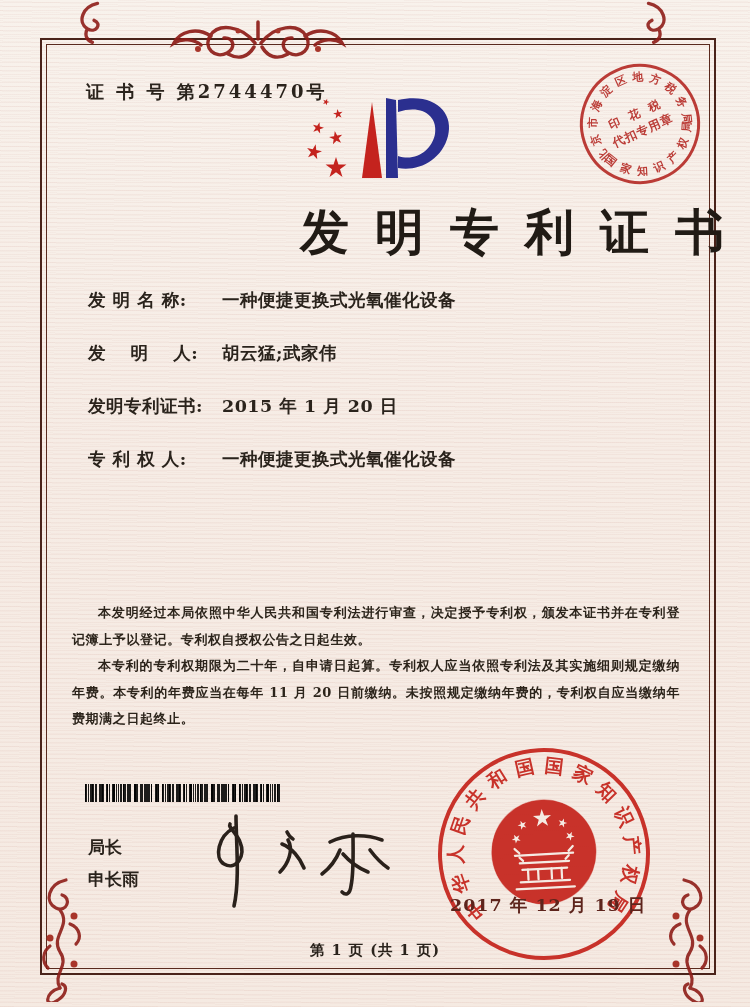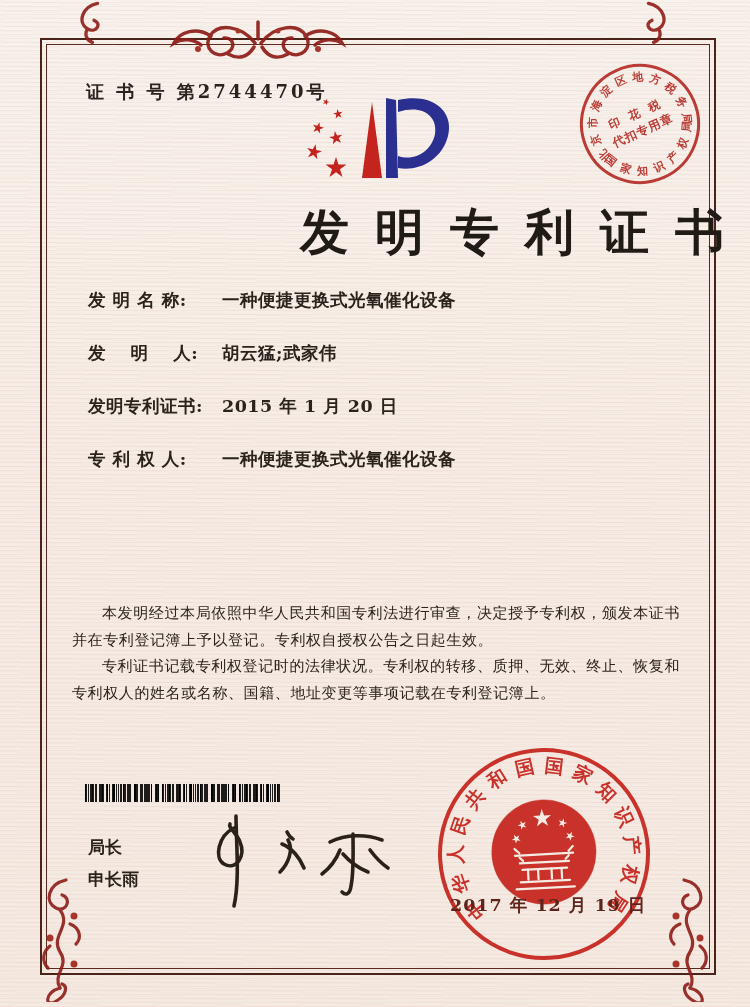--- a/index.html
+++ b/index.html
@@ -21,21 +21,21 @@
   .logo{position:absolute;left:296px;top:86px;width:160px;height:108px;}
   
   .title{position:absolute;left:0;right:0;top:200px;text-align:right;font-size:49px;font-weight:700;
          letter-spacing:26px;text-indent:26px;color:#211b15;}
   
   .fields{position:absolute;left:88px;top:288px;right:70px;}
   .frow{font-size:17.5px;font-weight:700;margin-bottom:29px;white-space:nowrap;letter-spacing:.5px;}
   .frow .lab{display:inline-block;min-width:128px;}
   .frow .val{margin-left:6px;}
   
-  .bodytext{position:absolute;left:72px;top:600px;width:608px;font-size:15px;font-weight:400;
+  .bodytext{position:absolute;left:72px;top:600px;width:608px;font-size:13px;font-weight:700;
             line-height:26.5px;letter-spacing:.6px;color:#2c241b;}
   .bodytext p{margin:0;text-indent:2em;text-align:justify;}
   
   .barcode{position:absolute;left:85px;top:784px;width:196px;height:18px;
     background:
       repeating-linear-gradient(90deg,#1d1c1b 0 2px,rgba(0,0,0,0) 2px 3px,#1d1c1b 3px 4px,rgba(0,0,0,0) 4px 7px),
       repeating-linear-gradient(90deg,#1d1c1b 0 1px,rgba(0,0,0,0) 1px 5px,#1d1c1b 5px 8px,rgba(0,0,0,0) 8px 11px);
     background-blend-mode:multiply;}
   
   .sig-title{position:absolute;left:88px;top:836px;font-size:17px;font-weight:700;font-family:"DejaVu Sans","Liberation Sans",sans-serif;}
@@ -174,21 +174,21 @@
     <div class="frow">
       <span class="lab">发明专利证书:</span><span class="val">2015 年 1 月 20 日</span>
     </div>
     <div class="frow">
       <span class="lab">专 利 权 人:</span><span class="val">一种便捷更换式光氧催化设备</span>
     </div>
   </div>
 
   <div class="bodytext">
     <p>本发明经过本局依照中华人民共和国专利法进行审查，决定授予专利权，颁发本证书并在专利登记簿上予以登记。专利权自授权公告之日起生效。</p>
-    <p>专利证书记载专利权登记时的法律状况。专利权的转移、质押、无效、终止、恢复和专利权人的姓名或名称、国籍、地址变更等事项记载在专利登记簿上。</p>
+    <p>本专利的专利权期限为二十年，自申请日起算。专利权人应当依照专利法及其实施细则规定缴纳年费。本专利的年费应当在每年 11 月 20 日前缴纳。未按照规定缴纳年费的，专利权自应当缴纳年费期满之日起终止。</p>
   </div>
 
   <div class="barcode"></div>
 
   <div class="sig-title">局长</div>
   <div class="sig-name">申长雨</div>
 
   <svg class="signature" viewBox="0 0 210 110">
     <g fill="none" stroke="#2a211b" stroke-width="3.6" stroke-linecap="round">
       <path d="M44,22 C28,30 24,52 34,58 C46,65 56,50 50,36 C46,26 38,22 40,18"></path>
@@ -232,14 +232,15 @@
         <path d="M24,52 L76,52 M28,50 L24,46 M72,50 L76,46"></path>
         <path d="M28,59 L72,59 M31,57 L28,54 M69,57 L72,54"></path>
         <path d="M30,65 L70,65"></path>
         <path d="M35,65 L35,74 M44,65 L44,74 M56,65 L56,74 M65,65 L65,74"></path>
         <path d="M28,76 L72,76 M24,82 L76,82"></path>
       </g>
     </svg>
   </div>
   <div class="seal-date">2017 年 12 月 19 日</div>
 
+  <div class="footer">第 1 页 (共 1 页)</div>
 
 </div>
 
 </body></html>

